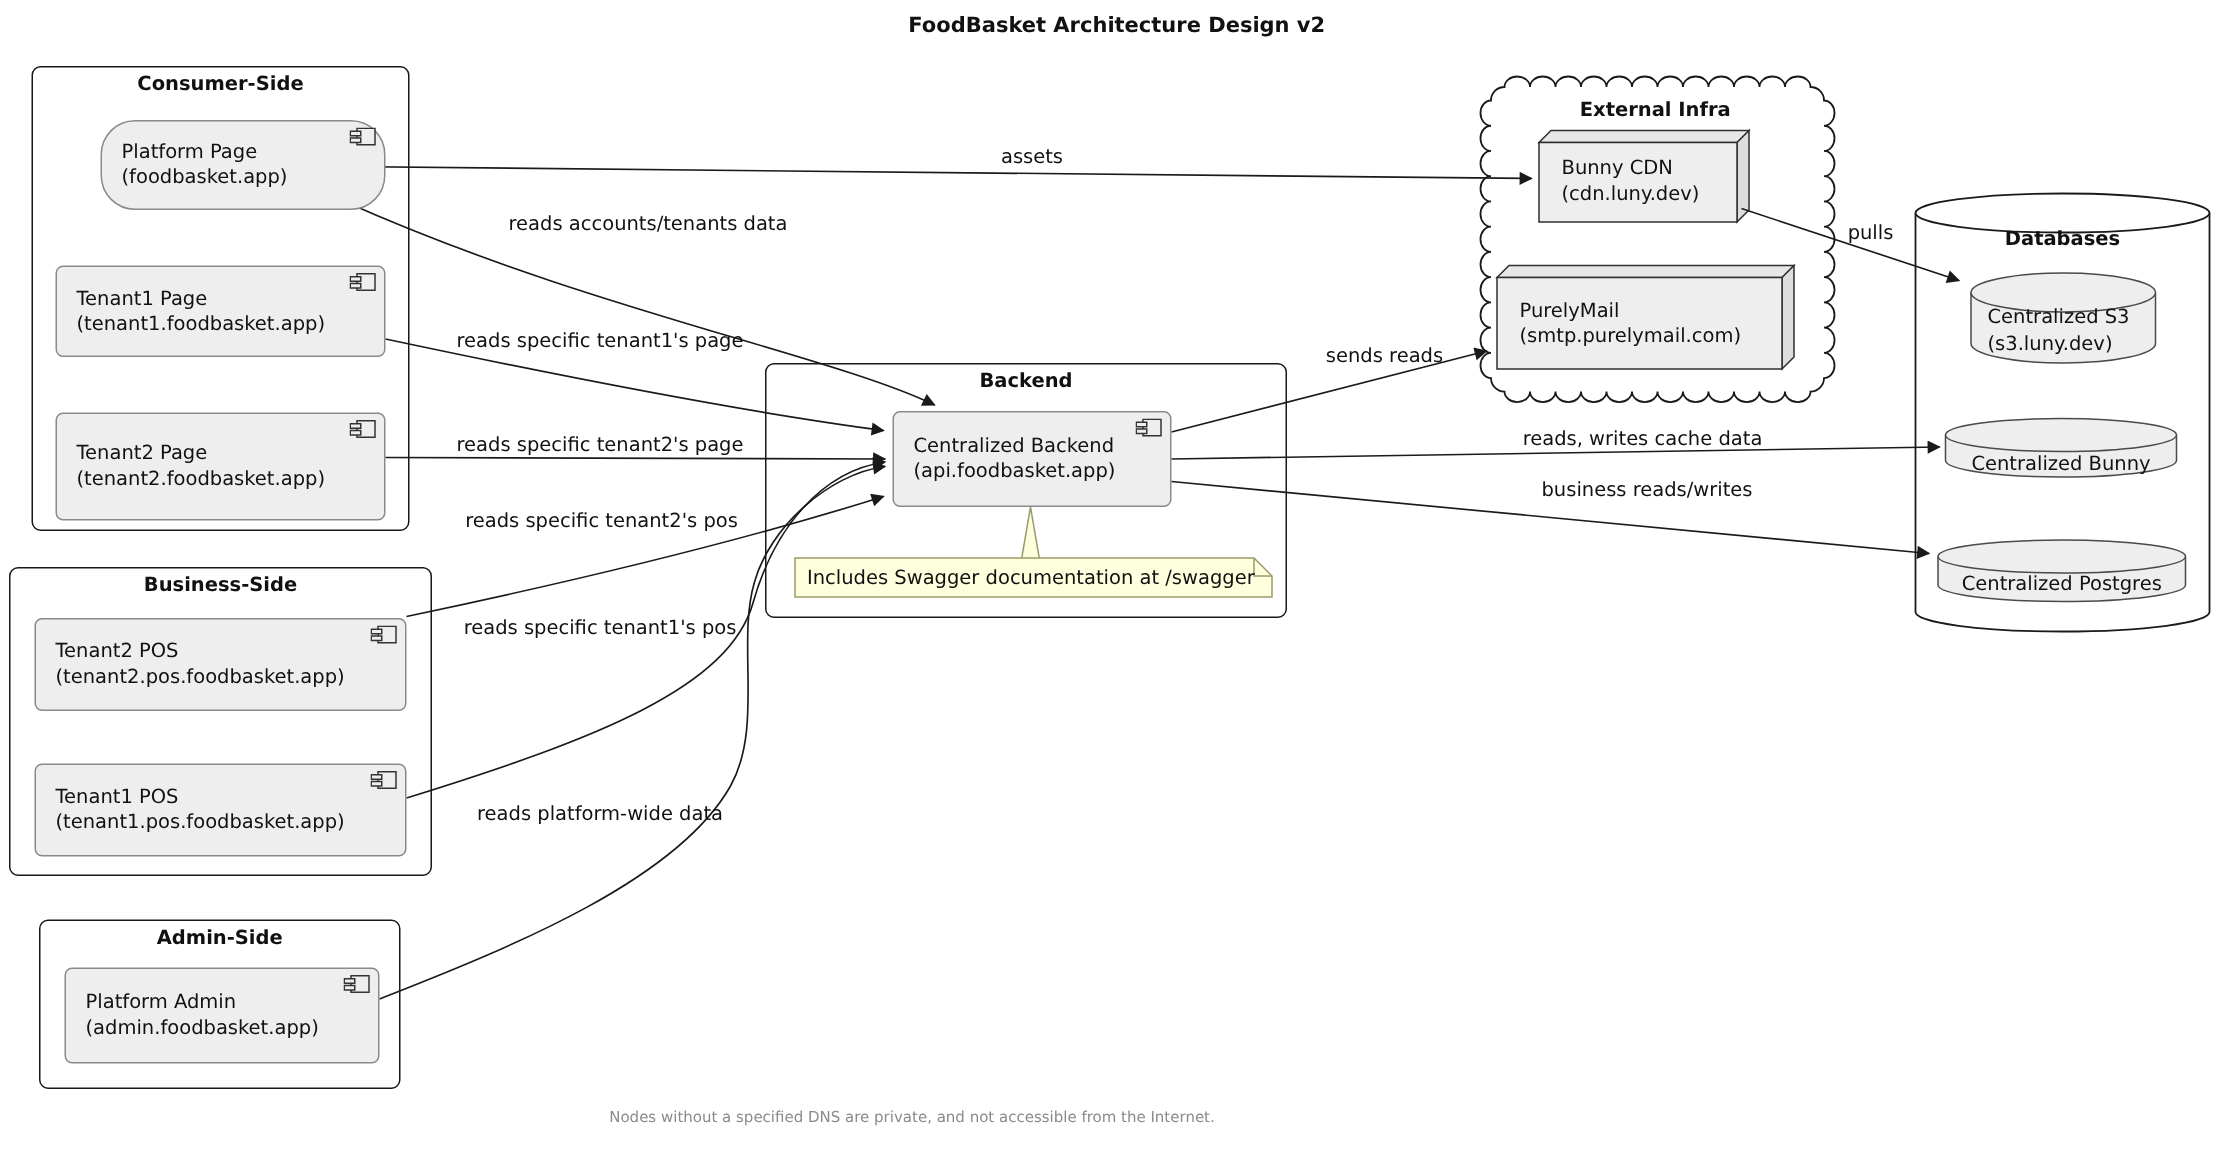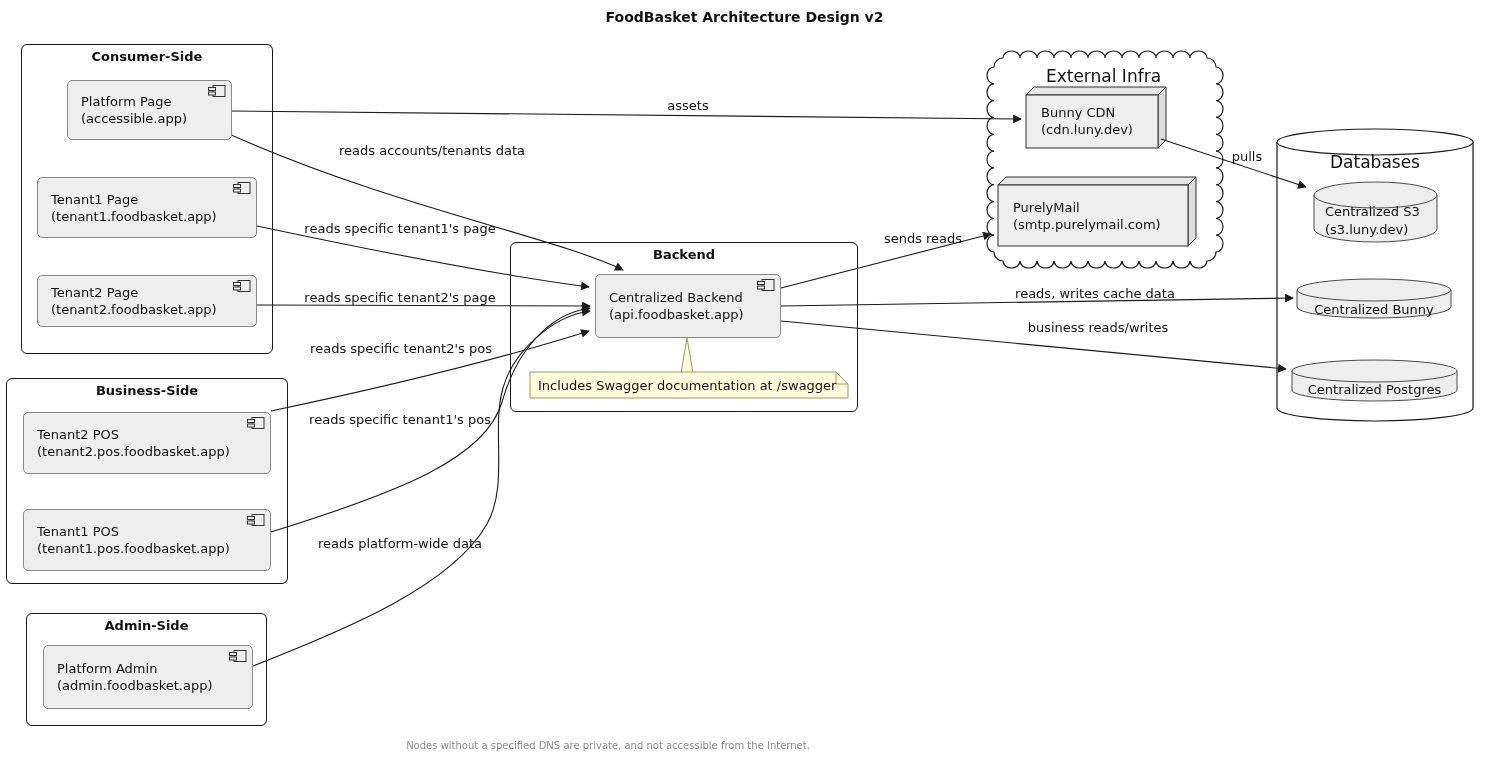--- a/index.html
+++ b/index.html
@@ -10,21 +10,21 @@
   .footer{left:0;top:740px;width:1216px;text-align:center;font-size:10px;color:#8a8a8a;}
   .pkg{border:1.3px solid #181818;border-radius:6px;background:transparent;box-sizing:border-box;}
   .pkg-title{width:100%;text-align:center;padding-top:4px;font-size:13px;font-weight:bold;}
   .comp{background:#eeeeee;border:1px solid #8a8a8a;border-radius:5px;box-sizing:border-box;
     display:flex;flex-direction:column;justify-content:center;align-items:flex-start;
     padding-left:13px;font-size:13px;line-height:17px;}
   .comp .icon{position:absolute;top:4px;right:5px;}
   .nodetext{font-size:13px;line-height:17px;}
   .ctr{text-align:center;}
   .edge-label{transform:translate(-50%,-50%);white-space:nowrap;font-size:13px;}
-  .bold-label{font-weight:normal;font-size:17px;white-space:nowrap;}
+  .bold-label{font-weight:bold;font-size:13px;white-space:nowrap;}
   svg.layer{position:absolute;left:0;top:0;}
 </style>
 </head>
 <body>
 
 <div class="diagram">
 
   <div class="abs page-title">FoodBasket Architecture Design v2</div>
 
   <div class="abs pkg" style="left:21px;top:44px;width:252px;height:310px;">
@@ -97,39 +97,39 @@
       <path marker-end="url(#arrow)" d="M271,411 C390,386 500,359 589,331"></path>
       <path marker-end="url(#arrow)" d="M271,532 C400,492 486,458 502,402 C516,352 548,314 590,308"></path>
       <path marker-end="url(#arrow)" d="M253,666 C345,630 452,586 487,524 C509,485 491,428 503,388 C513,352 552,316 590,311"></path>
       <path marker-end="url(#arrow)" d="M781,288 L991,234"></path>
       <path marker-end="url(#arrow)" d="M781,306 L1293,298"></path>
       <path marker-end="url(#arrow)" d="M781,321 L1286,369"></path>
       <path marker-end="url(#arrow)" d="M1161,139 L1306,187"></path>
     </g>
   </svg>
 
-  <div class="abs comp" style="left:67px;top:80px;width:165px;height:60px;">
+  <div class="abs comp" style="left:67px;top:80px;width:190px;height:60px;border-radius:23px;">
     <span class="icon"><svg width="18" height="13" viewBox="0 0 18 13">
           <rect x="5" y="0.5" width="12" height="11" fill="#eee" stroke="#333"></rect>
           <rect x="0.5" y="2.5" width="7" height="3" fill="#eee" stroke="#333"></rect>
           <rect x="0.5" y="7" width="7" height="3" fill="#eee" stroke="#333"></rect>
         </svg></span>
     <span>Platform Page</span>
-    <span>(accessible.app)</span>
+    <span>(foodbasket.app)</span>
   </div>
   <div class="abs comp" style="left:37px;top:177px;width:220px;height:61px;">
     <span class="icon"><svg width="18" height="13" viewBox="0 0 18 13">
           <rect x="5" y="0.5" width="12" height="11" fill="#eee" stroke="#333"></rect>
           <rect x="0.5" y="2.5" width="7" height="3" fill="#eee" stroke="#333"></rect>
           <rect x="0.5" y="7" width="7" height="3" fill="#eee" stroke="#333"></rect>
         </svg></span>
     <span>Tenant1 Page</span>
     <span>(tenant1.foodbasket.app)</span>
   </div>
-  <div class="abs comp" style="left:37px;top:275px;width:220px;height:52px;">
+  <div class="abs comp" style="left:37px;top:275px;width:220px;height:72px;">
     <span class="icon"><svg width="18" height="13" viewBox="0 0 18 13">
           <rect x="5" y="0.5" width="12" height="11" fill="#eee" stroke="#333"></rect>
           <rect x="0.5" y="2.5" width="7" height="3" fill="#eee" stroke="#333"></rect>
           <rect x="0.5" y="7" width="7" height="3" fill="#eee" stroke="#333"></rect>
         </svg></span>
     <span>Tenant2 Page</span>
     <span>(tenant2.foodbasket.app)</span>
   </div>
   <div class="abs comp" style="left:23px;top:412px;width:248px;height:62px;">
     <span class="icon"><svg width="18" height="13" viewBox="0 0 18 13">

